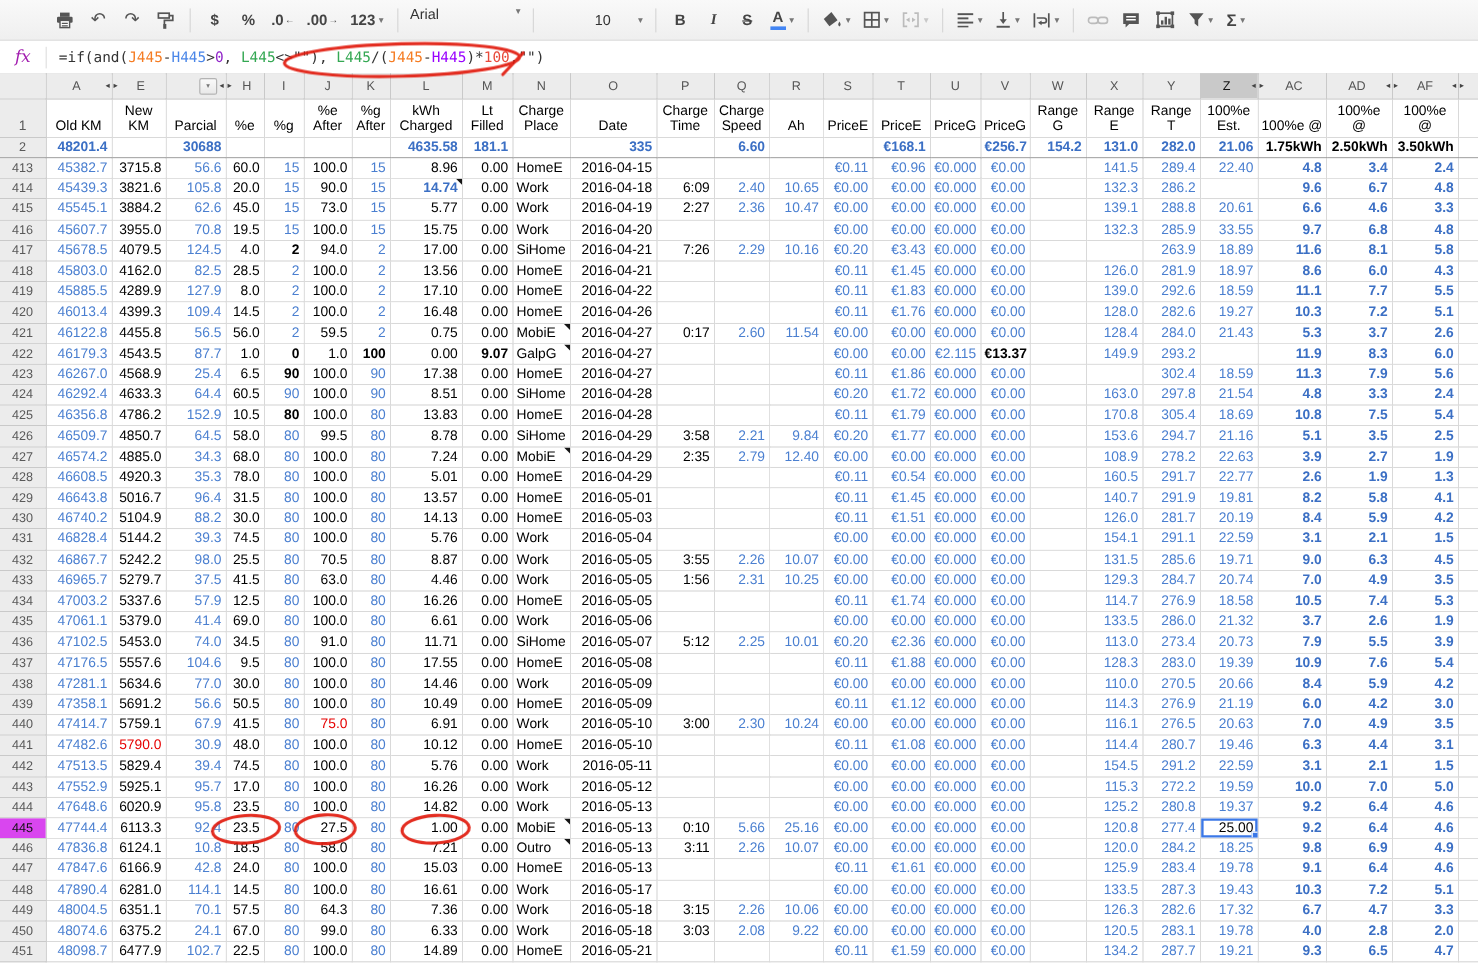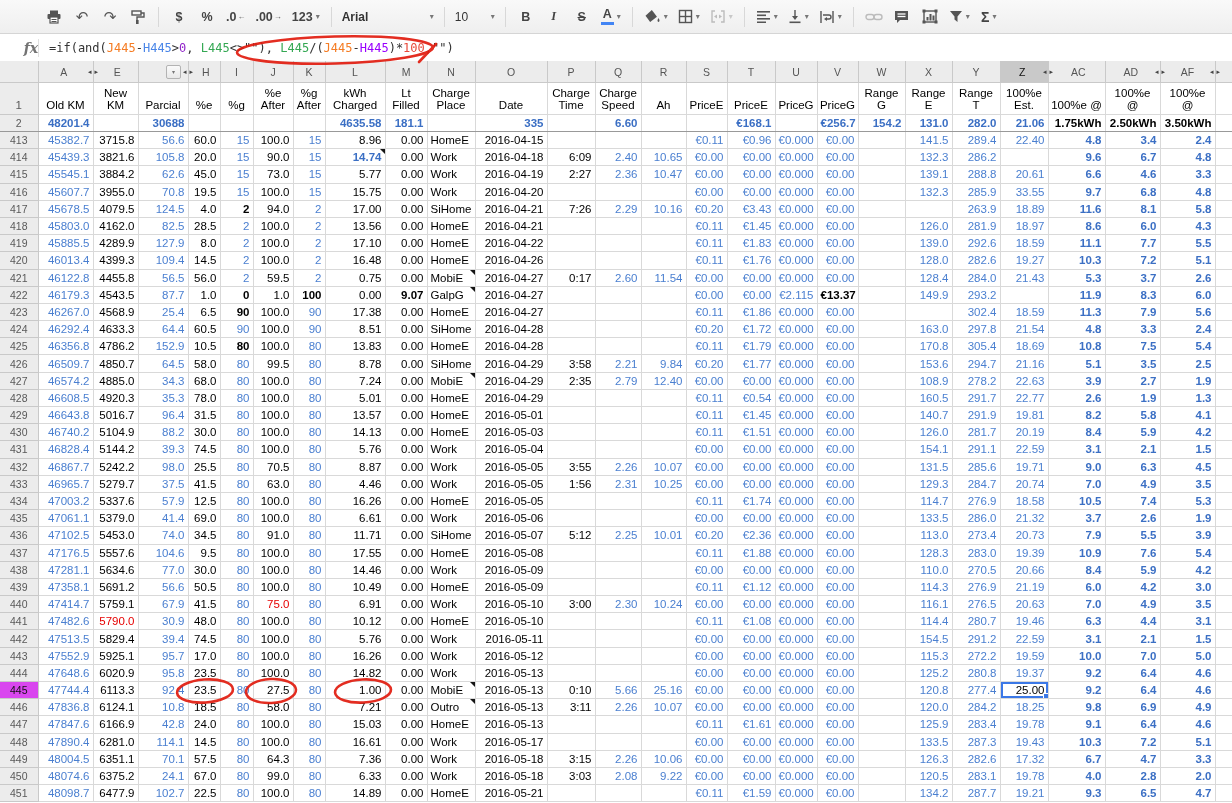--- a/index.html
+++ b/index.html
@@ -10,31 +10,31 @@
            display:flex;align-items:center;padding-left:40px;}
   .tbtn{border:none;background:transparent;height:24px;min-width:24px;margin:0 2px;padding:0 3px;
         display:flex;align-items:center;justify-content:center;color:#555;font-size:13px;
         font-family:inherit;cursor:pointer;border-radius:2px;}
   .tbtn.txt{font-weight:bold;font-size:12.5px;color:#444;}
   .tbtn .glyph{font-size:15px;line-height:1;color:#555;}
   .caret{font-size:8px;color:#777;margin-left:3px;}
   .sep{width:1px;height:20px;background:#d8d8d8;margin:0 6px;}
   .dis{opacity:.35;}
   .mini{font-size:8px;margin-left:1px;color:#555;}
-  .fontbox{display:flex;align-items:center;width:92px;justify-content:space-between;padding:0 4px;
-           color:#333;font-size:12px;height:24px;cursor:pointer;font-weight:bold;}
+  .fontbox{display:flex;align-items:flex-start;width:92px;justify-content:space-between;padding:0 4px;
+           color:#333;font-size:12px;height:24px;cursor:pointer;}
   .sizebox{display:flex;align-items:center;width:40px;justify-content:space-between;padding:0 4px;
-           color:#333;font-size:12px;height:24px;cursor:pointer;}
+           color:#333;font-size:12px;height:24px;cursor:pointer;margin-left:41px;}
   .a-color{display:flex;flex-direction:column;align-items:center;line-height:1;}
   .a-color .bar{width:13px;height:3px;background:#4285f4;margin-top:1px;}
   .strike{text-decoration:line-through;}
   
   .fbar{height:27px;background:#fff;border-bottom:1px solid #d9d9d9;display:flex;align-items:center;}
-  .fx{width:38px;text-align:right;font-family:"DejaVu Serif","Liberation Serif",serif;
-      font-style:italic;color:#737373;font-size:14px;font-weight:bold;}
+  .fx{width:38px;text-align:center;font-family:"DejaVu Serif","Liberation Serif",serif;
+      font-style:italic;color:#a21caf;font-size:14px;}
   .fdiv{width:1px;height:18px;background:#e0e0e0;margin-right:10px;}
   .ftext{font-family:"DejaVu Sans Mono","Liberation Mono",monospace;font-size:12px;color:#333;white-space:pre;}
   
   #sheet{position:absolute;top:61px;left:0;right:0;bottom:0;}
   table{border-collapse:collapse;table-layout:fixed;width:1232px;}
   td{padding:0 3px;overflow:hidden;white-space:nowrap;position:relative;
      border-right:1px solid #d9d9d9;border-bottom:1px solid #d9d9d9;
      font-size:11.5px;line-height:16px;color:#000;background:#fff;}
   tr.letters td{height:21px;background:#ececec;border-right:1px solid #c9c9c9;border-bottom:1px solid #c9c9c9;
                 color:#555;font-size:10.5px;text-align:center;padding:0 1px;cursor:pointer;}

